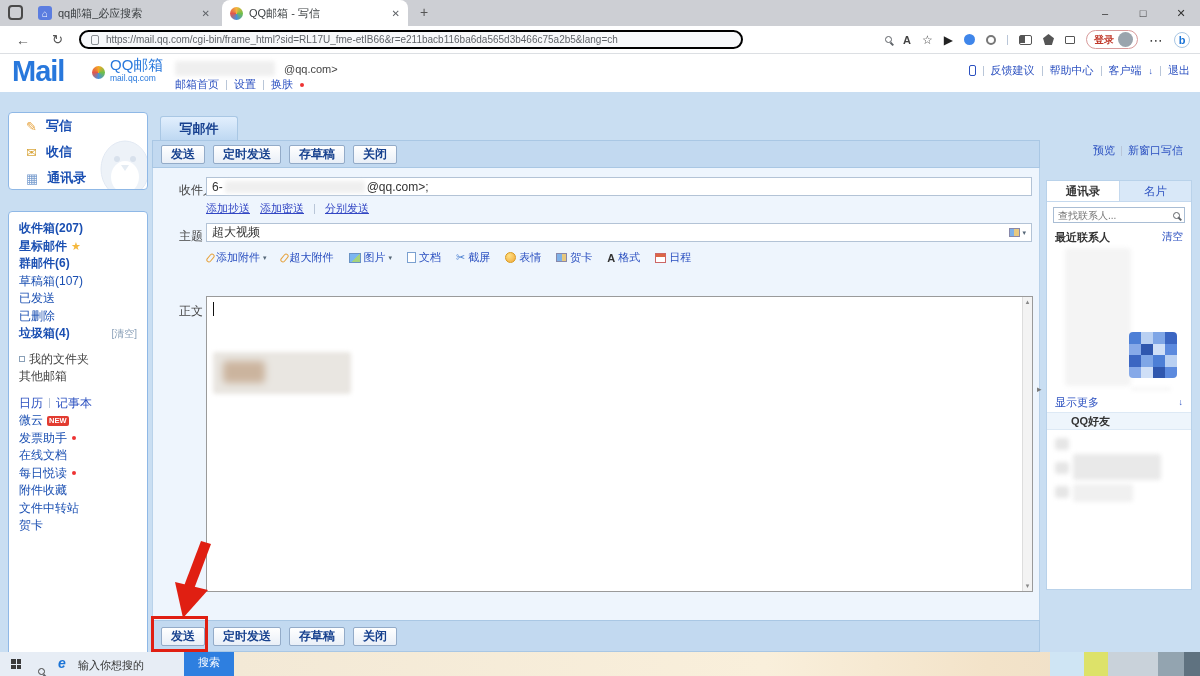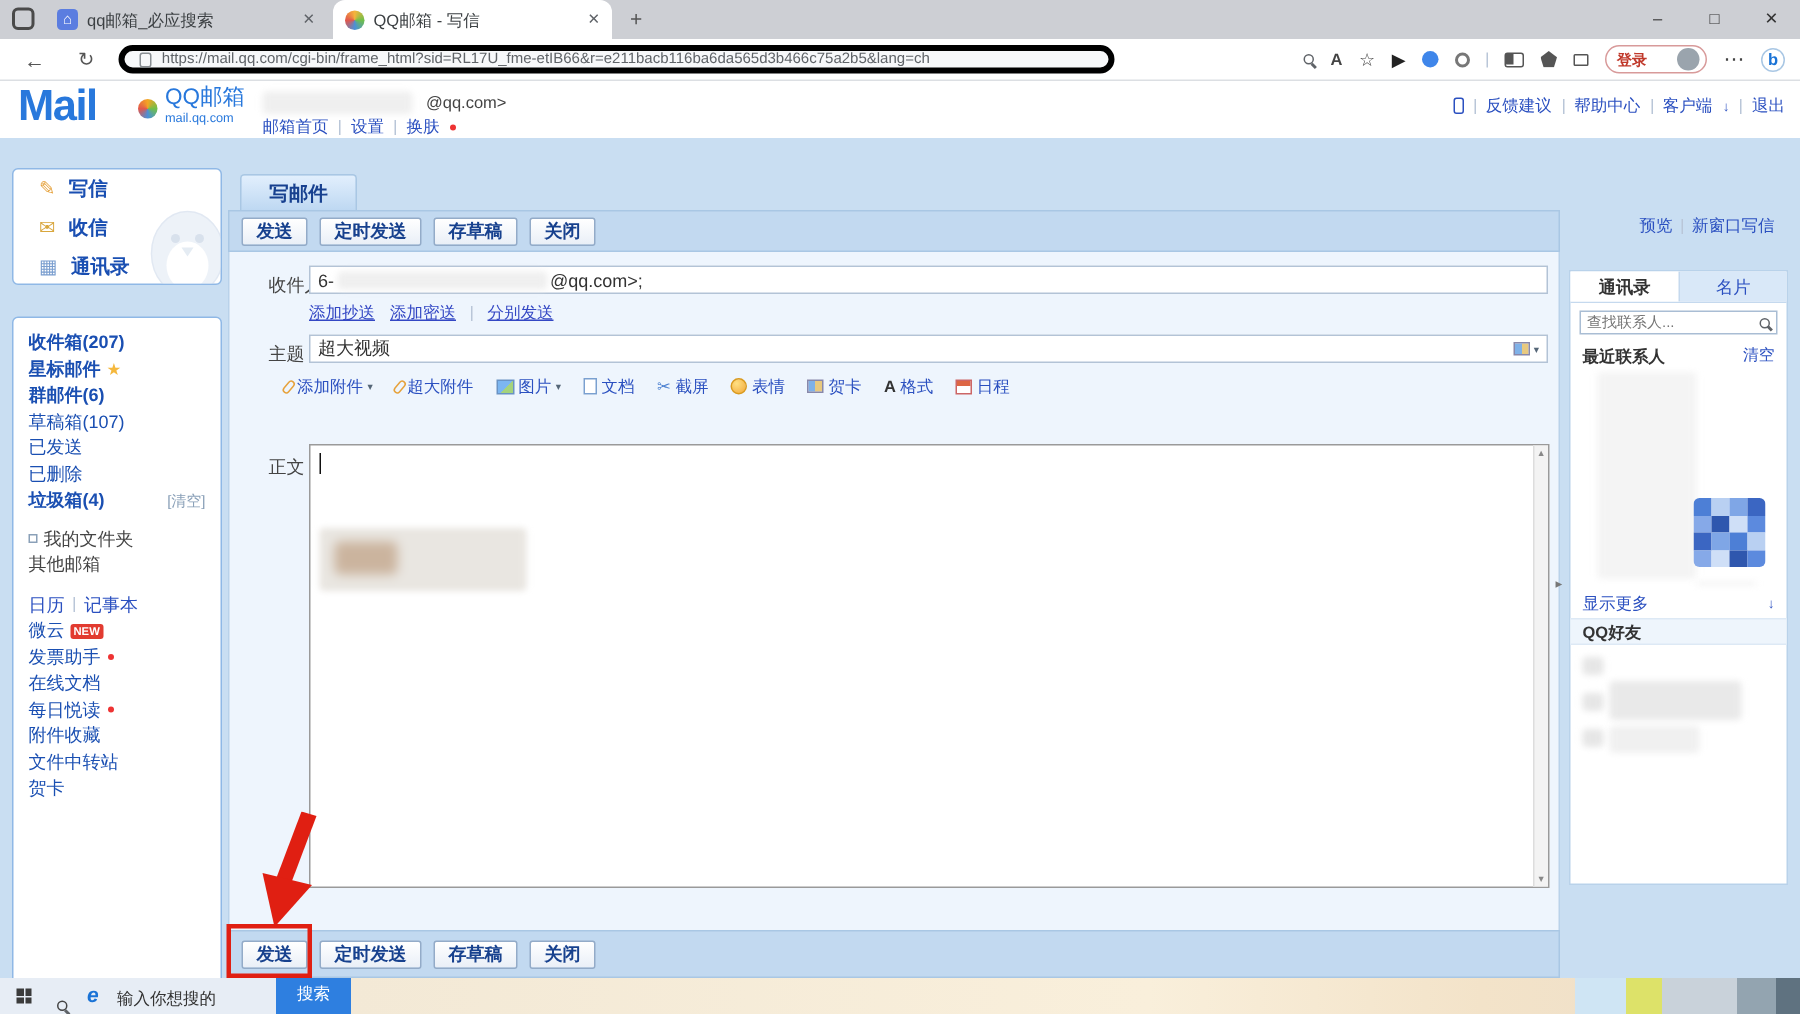--- a/index.html
+++ b/index.html
@@ -15,33 +15,33 @@
 .tabstrip{position:absolute;top:0;left:0;width:1200px;height:26px;background:#cdcfd4}
 .tab{position:absolute;top:0;height:26px;display:flex;align-items:center;gap:6px;padding:0 8px;font-size:11px;color:#3c4043}
 .tab .title{flex:1;white-space:nowrap;overflow:hidden;text-overflow:ellipsis}
 .tab.active{background:#fff;border-radius:8px 8px 0 0}
 .tclose{font-size:10px;color:#5f6368;cursor:default}
 .favic1{width:14px;height:14px;border-radius:3px;background:#5b7de0;color:#fff;font-size:10px;display:flex;align-items:center;justify-content:center}
 .favic2{width:13px;height:13px;border-radius:50%;background:conic-gradient(#f5b53c,#6fbf4a,#4a90d9,#e2574c,#f5b53c)}
 .winctl{position:absolute;right:0;top:0;height:26px;display:flex}
 .winctl span{width:38px;text-align:center;line-height:26px;font-size:11px;color:#333}
 .toolbar{position:absolute;top:26px;left:0;width:1200px;height:28px;background:#fff;border-bottom:1px solid #dcdfe3;display:flex;align-items:center}
-.pill{margin-left:16px;width:664px;height:19px;border-radius:10px;background:#f7f8fa;border:4px solid #000000;display:flex;align-items:center;gap:7px;padding:0 10px}
+.pill{margin-left:16px;width:664px;height:19px;border-radius:10px;background:#f7f8fa;border:2px solid #000000;display:flex;align-items:center;gap:7px;padding:0 10px}
 .url{font-size:10px;color:#5f6368;white-space:nowrap;overflow:hidden;text-overflow:ellipsis;max-width:600px}
 .pageic{width:8px;height:10px;border:1px solid #8a8f94;border-radius:2px}
 .bicons{display:flex;align-items:center;gap:11px;margin-left:auto;margin-right:10px}
 .mag{display:inline-block;width:7px;height:7px;border:1.5px solid #5f6368;border-radius:50%;position:relative}
 .mag::after{content:"";position:absolute;width:4px;height:1.5px;background:#5f6368;transform:rotate(45deg);right:-3px;bottom:-2px}
 .ring{width:10px;height:10px;border:2px solid #777;border-radius:50%}
 .splitic{width:13px;height:10px;border:1.5px solid #555;border-radius:2px;position:relative}
 .splitic::after{content:"";position:absolute;left:0;top:0;width:5px;height:7px;background:#555}
 .pent{width:11px;height:11px;background:#555;clip-path:polygon(50% 0,100% 38%,81% 100%,19% 100%,0 38%)}
 .coll{width:10px;height:8px;border:1.5px solid #555;border-radius:1px;box-shadow:3px-3px 0 -0.5px #fff,3px -3px 0 0.5px #555}
 .blueext{width:11px;height:11px;border-radius:50%;background:#3f86ea}
-.profpill{display:flex;align-items:center;gap:20px;border:1px solid #d89a9a;border-radius:11px;padding:1px 4px 1px 7px}
+.profpill{display:flex;align-items:center;gap:4px;border:1px solid #d89a9a;border-radius:11px;padding:1px 4px 1px 7px}
 .prof-label{font-size:10px;color:#c0392b;font-weight:bold}
 .avatar{width:15px;height:15px;border-radius:50%;background:#9aa4ad}
 .bingic{width:16px;height:16px;border-radius:50%;border:1px solid #a9c7e4;color:#1a73d6;font-weight:bold;font-size:11px;display:flex;align-items:center;justify-content:center}
 
 .mailheader{position:absolute;top:54px;left:0;width:1200px;height:38px;background:#fff}
 .logo{position:absolute;left:12px;top:1px;font-size:29px;font-weight:800;color:#2878dc;letter-spacing:-1px}
 .logodot{position:absolute;left:92px;top:12px;width:13px;height:13px;border-radius:50%;background:conic-gradient(#f5a623,#6fbf4a,#4a90d9,#e2574c,#f5a623)}
 .brandcol{position:absolute;left:110px;top:3px;line-height:1.1}
 .brand{font-size:15px;font-weight:normal;color:#2878dc}
 .domain{font-size:8.5px;color:#2878dc}
@@ -90,21 +90,21 @@
 .ctab2{flex:1;display:flex;align-items:center;justify-content:center;font-size:11.5px;color:#2b50c0;background:#d9e8f8}
 .csearch{margin:5px 6px;height:16px;border:1px solid #a9bdd4;background:#fff;display:flex;align-items:center;padding:0 4px;gap:3px}
 .csearch input{flex:1;border:0;outline:0;font-size:10px;color:#333;background:transparent;font-family:inherit;min-width:0}
 .crow{display:flex;align-items:center;justify-content:space-between;padding:0 8px;height:18px}
 .mosaic{position:absolute;left:82px;top:86px;width:48px;height:46px;display:grid;grid-template-columns:repeat(4,1fr);grid-template-rows:repeat(4,1fr);border-radius:4px;overflow:hidden}
 .mosaic i{display:block}
 .mosaic i:nth-child(1){background:#4d7fd6}.mosaic i:nth-child(2){background:#b9d0f2}.mosaic i:nth-child(3){background:#7fa6e6}.mosaic i:nth-child(4){background:#3b66c2}
 .mosaic i:nth-child(5){background:#86a9e8}.mosaic i:nth-child(6){background:#2f57ae}.mosaic i:nth-child(7){background:#cfdff7}.mosaic i:nth-child(8){background:#5c8ade}
 .mosaic i:nth-child(9){background:#3b66c2}.mosaic i:nth-child(10){background:#7fa6e6}.mosaic i:nth-child(11){background:#4d7fd6}.mosaic i:nth-child(12){background:#b9d0f2}
 .mosaic i:nth-child(13){background:#86a9e8}.mosaic i:nth-child(14){background:#cfdff7}.mosaic i:nth-child(15){background:#2f57ae}.mosaic i:nth-child(16){background:#5c8ade}
-.qqhdr{height:18px;background:#eef5fc;border-top:1px solid #dde9f5;border-bottom:1px solid #dde9f5;display:flex;align-items:center;padding:0 8px;font-size:11px;font-weight:bold;color:#333}
+.qqhdr{height:18px;background:#eef5fc;border-top:1px solid #dde9f5;border-bottom:1px solid #dde9f5;display:flex;align-items:center;padding:0 24px;font-size:11px;font-weight:bold;color:#333}
 
 .taskbar{position:absolute;left:0;top:652px;width:1200px;height:24px;background:#e7edf5}
 .winlogo{position:absolute;left:11px;top:7px;width:10px;height:10px;display:grid;grid-template-columns:1fr 1fr;grid-template-rows:1fr 1fr;gap:1px}
 .winlogo i{background:#3b3b3b}
 .searchbtn{position:absolute;left:184px;top:0;width:50px;height:24px;background:#2e7fe0;color:#fff;font-size:11px;display:flex;align-items:flex-start;justify-content:center;padding-top:3px}
 .pastel{position:absolute;left:234px;top:0;height:24px;width:966px;background:linear-gradient(90deg,#f3e9d6,#f9efdb 55%,#f3e3c9 78%,#ecddc8)}
 .deskblk{position:absolute;top:0;height:24px}
 .caret{font-size:7px;color:#567}
 .careti{font-size:8px;color:#667}
 </style>
@@ -306,21 +306,21 @@
       </div>
 
       <span class="flabel" style="left:26px;top:60px">主题</span>
       <div class="field" style="left:53px;top:55px;width:826px">
         <span>超大视频</span>
         <span class="spacer" style="flex:1"></span>
         <span class="cardic"></span>
         <span class="caret">▾</span>
       </div>
 
-      <div class="tools" style="left:37px;top:82px">
+      <div class="tools" style="left:55px;top:82px">
         <span class="tool">
           <span class="clip"></span>
           <span>添加附件</span>
           <span class="caret">▾</span>
         </span>
         <span class="tool">
           <span class="clip"></span>
           <span>超大附件</span>
         </span>
         <span class="tool">

